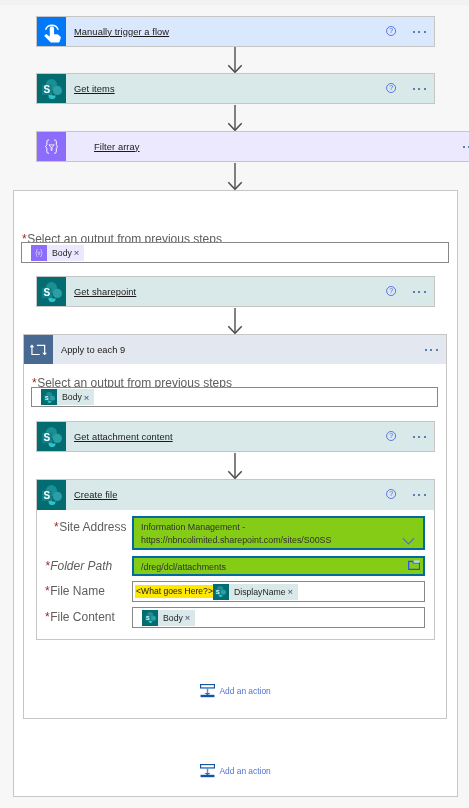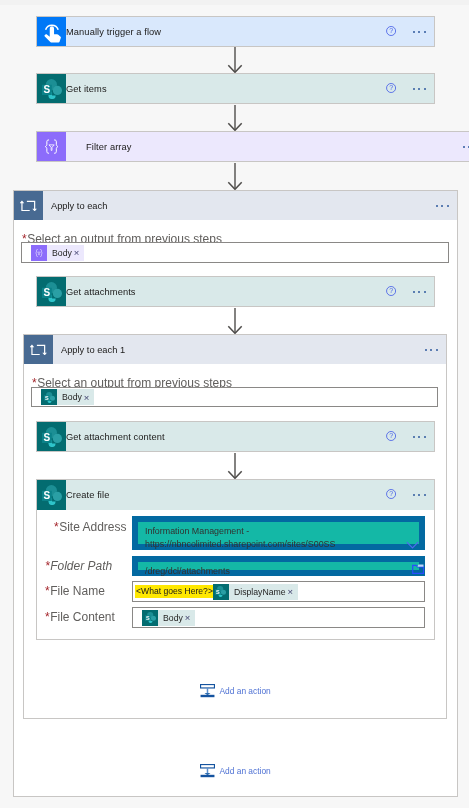--- a/index.html
+++ b/index.html
@@ -11,35 +11,35 @@
     -webkit-font-smoothing:antialiased;
   }
   #root{position:relative;width:469px;height:808px;}
   .topband{position:absolute;left:0;top:0;width:469px;height:5px;background:#f2f2f2;}
 
   
   .card{position:absolute;box-sizing:border-box;border:1px solid #c8c6c4;display:flex;align-items:stretch;}
   .card .body{position:static;}
   .card .ico{width:29px;flex:0 0 29px;display:flex;align-items:center;justify-content:center;}
   .card .body{flex:1 1 auto;display:flex;align-items:center;}
-  .card .title{font-size:9.3px;color:#1b1a19;padding-left:0;letter-spacing:.01em;}
+  .card .title{font-size:9.3px;color:#1b1a19;padding-left:8px;letter-spacing:.01em;text-decoration:underline;}
   .helpico{position:absolute;top:50%;transform:translateY(-50%);margin-top:-1px;line-height:0;}
   .ellipsis{position:absolute;top:50%;transform:translateY(-50%);display:flex;gap:3.4px;}
   .ellipsis i{width:2.2px;height:2.2px;border-radius:50%;background:#2f5a9e;display:block;}
 
   
   .scope{position:absolute;box-sizing:border-box;border:1px solid #c8c6c4;background:#fff;}
   .scopehead{position:absolute;box-sizing:border-box;display:flex;align-items:stretch;background:#e3e7ef;border:1px solid #c8c6c4;border-bottom:none;}
   .scopehead .ico{width:29px;flex:0 0 29px;background:#486a92;display:flex;align-items:center;justify-content:center;}
   .scopehead .title{font-size:9.3px;color:#1b1a19;padding-left:8px;display:flex;align-items:center;}
 
   
   .reqlabel{position:absolute;font-size:12px;color:#605e5c;white-space:nowrap;}
   .reqlabel .star{color:#a4262c;}
-  .fieldbox{position:absolute;box-sizing:border-box;border:6px solid #0369a1;background:#14b8a6;}
+  .fieldbox{position:absolute;box-sizing:border-box;border:2px solid #0369a1;background:#84cc16;}
   .tokenbox{position:absolute;box-sizing:border-box;border:1px solid #8a8886;background:#fff;display:flex;align-items:center;}
 
   .chip{display:inline-flex;align-items:center;height:16px;}
   .chip .cico{width:16px;height:16px;flex:0 0 16px;display:flex;align-items:center;justify-content:center;}
   .chip .clab{font-size:8.7px;padding:0 2px 0 5px;color:#201f1e;display:flex;align-items:center;height:16px;}
   .chip .cx{font-size:9.5px;color:#3d3d6b;padding-right:4.5px;}
 
   .fieldtext{position:absolute;font-size:8.9px;color:#323130;white-space:nowrap;}
   .hl{background:#ffe800;color:#1b1a19;font-size:8.6px;padding:0 0px 0 1px;margin-left:2px;white-space:nowrap;line-height:12.5px;height:12.5px;display:inline-block;}
   .reqlabel .star{padding-right:0.5px;}
@@ -130,36 +130,20 @@
   <svg class="arrow" style="left:225px;top:105px;" width="20" height="26" viewBox="0 0 20 26">
     <path d="M10 0V25" stroke="#4f4d4b" stroke-width="1.4" fill="none"></path>
     <path d="M3.3 18.3L10 25.3L16.7 18.3" stroke="#4f4d4b" stroke-width="1.5" fill="none"></path>
   </svg>
   <svg class="arrow" style="left:225px;top:163px;" width="20" height="27" viewBox="0 0 20 27">
     <path d="M10 0V26" stroke="#4f4d4b" stroke-width="1.4" fill="none"></path>
     <path d="M3.3 19.3L10 26.3L16.7 19.3" stroke="#4f4d4b" stroke-width="1.5" fill="none"></path>
   </svg>
 
   <div class="scope" style="left:13px;top:190px;width:445px;height:607px;"></div>
-  <div class="scopehead" style="left:13px;top:190px;width:445px;height:30px;">
-    <div class="ico loop-ico">
-        <svg width="16.6" height="11.9" viewBox="0 0 20 14">
-          <path d="M8.3 1.5h9.35v9.3" fill="none" stroke="#fff" stroke-width="1.45" stroke-linecap="butt" stroke-linejoin="miter"></path>
-          <path d="M11.7 12.5H2.35V3.2" fill="none" stroke="#fff" stroke-width="1.45" stroke-linecap="butt" stroke-linejoin="miter"></path>
-          <path d="M2.35 0.35l2.75 3.3H-0.4z" fill="#fff"></path>
-          <path d="M17.65 13.65l2.75-3.3h-5.5z" fill="#fff"></path>
-        </svg>
-      </div>
-    <div class="title">Apply to each</div>
-    <span class="ellipsis" style="right:8px;">
-      <i></i>
-        <i></i>
-        <i></i>
-    </span>
-  </div>
   <div class="reqlabel" style="left:22px;top:232px;">
     <span class="star">*</span><span>Select an output from previous steps</span>
   </div>
   <div class="tokenbox" style="left:21px;top:242px;width:428px;height:21px;">
     <span class="chip" style="margin-left:9px;background:#ece8fd;">
       <span class="cico dataop-ico" style="background:#8c6cfb;">
           <svg width="8" height="8" viewBox="0 0 16 16">
             <path d="M4.9 1.0C3.35 1.0 3.0 1.7 3.0 3.0v2.6c0 1.0-.55 1.9-1.6 2.4 1.05.5 1.6 1.4 1.6 2.4V13c0 1.3.35 2.0 1.9 2.0" fill="none" stroke="#fff" stroke-width="1.05" stroke-linecap="round" stroke-linejoin="round"></path>
             <path d="M11.1 1.0c1.55 0 1.9.7 1.9 2.0v2.6c0 1.0.55 1.9 1.6 2.4-1.05.5-1.6 1.4-1.6 2.4V13c0 1.3-.35 2.0-1.9 2.0" fill="none" stroke="#fff" stroke-width="1.05" stroke-linecap="round" stroke-linejoin="round"></path>
             <path d="M5.2 6.2h5.6L8.45 8.7v3.3h-0.9V8.7z" fill="none" stroke="#fff" stroke-width="0.85" stroke-linejoin="round"></path>
@@ -174,21 +158,21 @@
     <div class="ico sp-ico" style="background:#036c70;">
         <svg width="20" height="20" viewBox="0 0 20 20">
           <circle cx="9.4" cy="5.6" r="5.6" fill="#1c8f95"></circle>
           <circle cx="15.4" cy="11.4" r="4.6" fill="#2a9fa5"></circle>
           <path d="M10.05 12.9A3.6 3.6 0 1 0 13.65 16.5L10.05 16.5Z" fill="#2ec3c9"></path>
           <rect x="0" y="5.75" width="9.8" height="10.25" rx="0.3" fill="#0b8289"></rect>
           <text x="4.95" y="14.1" font-size="10.0" font-weight="bold" font-family="Liberation Sans, sans-serif" fill="#ffffff" text-anchor="middle">S</text>
         </svg>
       </div>
     <div class="body">
-      <span class="title">Get attachments</span>
+      <span class="title">Get sharepoint</span>
       <span class="helpico" style="right:38px;">
         <svg width="10.2" height="10.2" viewBox="0 0 16 16">
             <circle cx="8" cy="8" r="7.1" fill="none" stroke="#4a63e8" stroke-width="1.35"></circle>
             <text x="8" y="11.9" font-size="11" font-family="Liberation Sans, sans-serif" fill="#4a63e8" text-anchor="middle">?</text>
           </svg>
       </span>
       <span class="ellipsis" style="right:8px;">
         <i></i>
           <i></i>
           <i></i>
@@ -204,21 +188,21 @@
   <div class="scope" style="left:23px;top:334px;width:424px;height:385px;"></div>
   <div class="scopehead" style="left:23px;top:334px;width:424px;height:30px;">
     <div class="ico loop-ico">
         <svg width="16.6" height="11.9" viewBox="0 0 20 14">
           <path d="M8.3 1.5h9.35v9.3" fill="none" stroke="#fff" stroke-width="1.45" stroke-linecap="butt" stroke-linejoin="miter"></path>
           <path d="M11.7 12.5H2.35V3.2" fill="none" stroke="#fff" stroke-width="1.45" stroke-linecap="butt" stroke-linejoin="miter"></path>
           <path d="M2.35 0.35l2.75 3.3H-0.4z" fill="#fff"></path>
           <path d="M17.65 13.65l2.75-3.3h-5.5z" fill="#fff"></path>
         </svg>
       </div>
-    <div class="title">Apply to each 1</div>
+    <div class="title">Apply to each 9</div>
     <span class="ellipsis" style="right:8px;">
       <i></i>
         <i></i>
         <i></i>
     </span>
   </div>
   <div class="reqlabel" style="left:32px;top:376px;">
     <span class="star">*</span><span>Select an output from previous steps</span>
   </div>
   <div class="tokenbox" style="left:31px;top:387px;width:407px;height:20px;">

